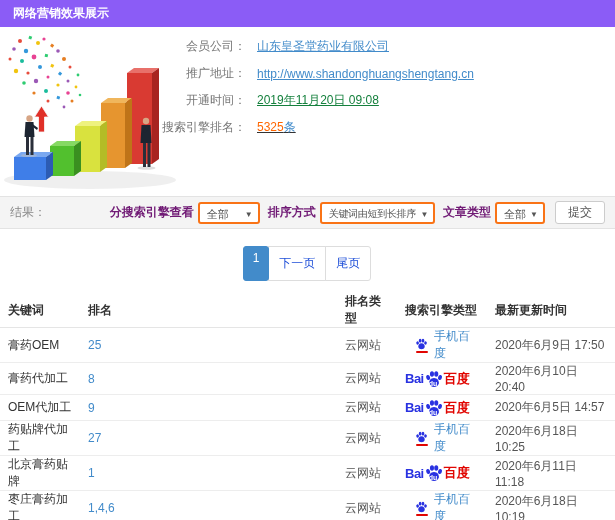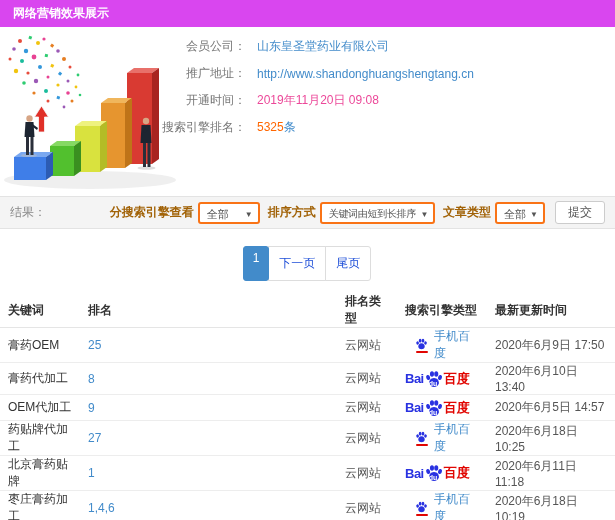--- a/index.html
+++ b/index.html
@@ -4,43 +4,43 @@
 <style>
   * { box-sizing: border-box; }
   html,body { margin:0; padding:0; }
   body {
     width:615px; height:520px; overflow:hidden; background:#fff;
     font-family:"Liberation Sans","DejaVu Sans",sans-serif;
     font-size:12px; color:#333;
   }
   
   .header {
-    height:27px; background:#d946ef; color:#fff;
+    height:27px; background:#8b5cf6; color:#fff;
     line-height:27px; padding-left:13px;
     font-size:12px; font-weight:bold;
   }
   
   .info-section { position:relative; height:169px; }
   .chart-illustration { position:absolute; left:0; top:2px; }
   .info-list { position:absolute; left:150px; top:10px; right:12px; }
   .info-row { display:flex; align-items:center; height:19px; margin-bottom:8px; }
   .info-label { width:96px; text-align:right; color:#777; }
-  .info-value { margin-left:11px; }
+  .info-value { margin-left:11px;text-decoration:underline; }
   .info-value.link { color:#428bca; cursor:pointer; }
-  .info-value.text { color:#ec4899; }
+  .info-value.text { color:#15803d; }
   .count-num { color:#ff6600; font-weight:normal; font-style:normal; }
   .count-suffix { color:#428bca; }
   
   .filter-bar {
     height:33px; background:#f4f4f4;
     border-top:1px solid #e3e3e3; border-bottom:1px solid #e3e3e3;
     display:flex; align-items:center; padding:0 16px 0 10px; white-space:nowrap;
   }
   .result-label { color:#888; margin-right:auto; }
-  .filter-label { font-weight:bold; color:#a16207; margin:0 4px 0 6px; }
+  .filter-label { font-weight:bold; color:#701a75; margin:0 4px 0 6px; }
   .dropdown {
     position:relative; background:#fff; border:2px solid #f97316; border-radius:3px;
     height:22px; line-height:20px; color:#555; padding:0 17px 0 7px;
     font-size:11px; cursor:pointer; margin-right:2px;
   }
   .dropdown.small { min-width:46px; }
   .dropdown.medium { min-width:62px; }
   .dropdown.wide { font-size:10px; letter-spacing:-0.3px; }
   .caret { position:absolute; right:5px; top:0; font-size:8px; color:#555; line-height:22px; }
   .submit-btn {
@@ -273,21 +273,21 @@
         <td>云网站</td>
         <td>
           <span class="engine-cell">
             <span class="bai">Bai</span>
             <span class="pawbox"><svg viewBox="0 0 24 24">
                 <use href="#paw"></use>
               </svg><span class="du">du</span></span>
             <span class="cn">百度</span>
           </span>
         </td>
-        <td>2020年6月10日 13:40</td>
+        <td>2020年6月10日 20:40</td>
       </tr>
       <tr>
         <td class="kw">OEM代加工</td>
         <td class="rank">9</td>
         <td>云网站</td>
         <td>
           <span class="engine-cell">
             <span class="bai">Bai</span>
             <span class="pawbox"><svg viewBox="0 0 24 24">
                 <use href="#paw"></use>

